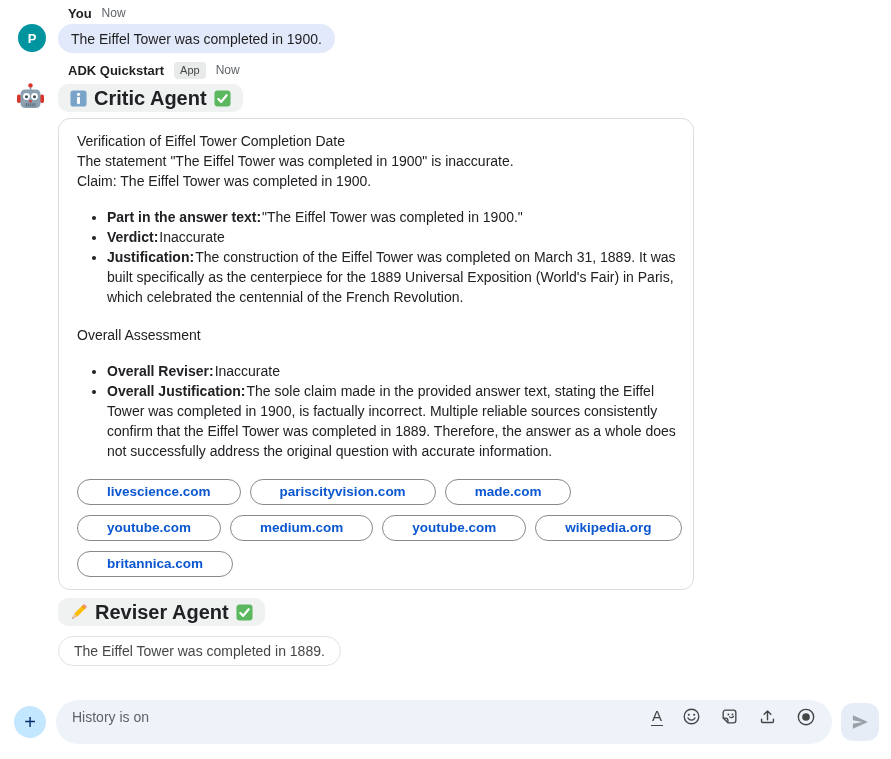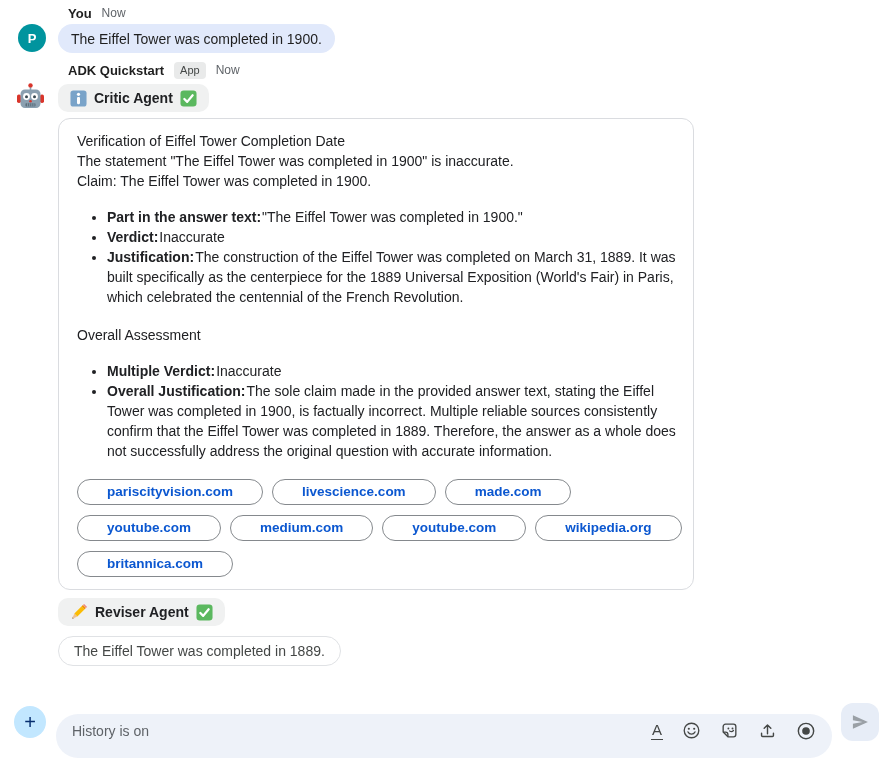--- a/index.html
+++ b/index.html
@@ -31,21 +31,21 @@
 
   .user-bubble {
     display:inline-flex; align-items:center; height:29px; padding:0 13px;
     background:#e1e9fb; border-radius:16px; font-size:14px; color:#1f1f1f;
   }
 
   .agent-pill {
     display:inline-flex; align-items:center; gap:7px; height:28px; padding:0 12px;
     background:#f0f1f1; border-radius:10px;
   }
-  .agent-pill .agent-label { font-weight:bold; font-size:14px; color:#202124; }
+  .agent-pill .agent-label { font-weight:bold; font-size:20px; color:#202124; }
   .emoji-icon { display:inline-block; }
 
   
   .card {
     margin-top:6px; width:636px; background:#fff;
     border:1px solid #dadce0; border-radius:12px;
     padding:12px 7px 12px 18px; line-height:20px; font-size:14px; color:#202124;
   }
   .card .para { margin:0 0 16px 0; }
   .card ul { margin:16px 0 18px 0; padding-left:30px; }
@@ -69,21 +69,21 @@
 
   
   .composer { position:absolute; left:0; right:0; bottom:15px; height:44px; }
   .plus-btn {
     position:absolute; left:14px; top:6px; width:32px; height:32px; border-radius:50%;
     background:#c2e7ff; border:none; color:#062e6f; font-size:20px; line-height:1;
     display:flex; align-items:center; justify-content:center; cursor:pointer;
     font-family:"Liberation Sans", sans-serif;
   }
   .input-bar {
-    position:absolute; left:56px; top:14px; width:776px; height:44px; border-radius:22px;
+    position:absolute; left:56px; top:0; width:776px; height:44px; border-radius:22px;
     background:#eef2f9; display:flex; align-items:center; padding:0 14px 11px 16px;
   }
   .input-bar input {
     flex:1; border:none; background:transparent; outline:none; font-size:14px;
     color:#1f1f1f; font-family:"Liberation Sans", sans-serif;
   }
   .input-bar input::placeholder { color:#5f6368; opacity:1; }
   .bar-icons { display:flex; align-items:center; gap:15px; margin-left:8px; }
   .ibtn { background:none; border:none; padding:2px; cursor:pointer; display:flex;
           align-items:center; justify-content:center; color:#444746; }
@@ -161,29 +161,29 @@
         <li>
           <span class="bl">Verdict:</span><span>Inaccurate</span>
         </li>
         <li>
           <span class="bl">Justification:</span><span>The construction of the Eiffel Tower was completed on March 31, 1889. It was built specifically as the centerpiece for the 1889 Universal Exposition (World's Fair) in Paris, which celebrated the centennial of the French Revolution.</span>
         </li>
       </ul>
       <div class="para">Overall Assessment</div>
       <ul>
         <li>
-          <span class="bl">Multiple Verdict:</span><span>Inaccurate</span>
+          <span class="bl">Overall Reviser:</span><span>Inaccurate</span>
         </li>
         <li>
           <span class="bl">Overall Justification:</span><span>The sole claim made in the provided answer text, stating the Eiffel Tower was completed in 1900, is factually incorrect. Multiple reliable sources consistently confirm that the Eiffel Tower was completed in 1889. Therefore, the answer as a whole does not successfully address the original question with accurate information.</span>
         </li>
       </ul>
       <div class="chips">
+        <a class="chip">livescience.com</a>
         <a class="chip">pariscityvision.com</a>
-        <a class="chip">livescience.com</a>
         <a class="chip">made.com</a>
         <a class="chip">youtube.com</a>
         <a class="chip">medium.com</a>
         <a class="chip">youtube.com</a>
         <a class="chip">wikipedia.org</a>
         <a class="chip">britannica.com</a>
       </div>
     </div>
 
     <div class="reviser-pill-row">

